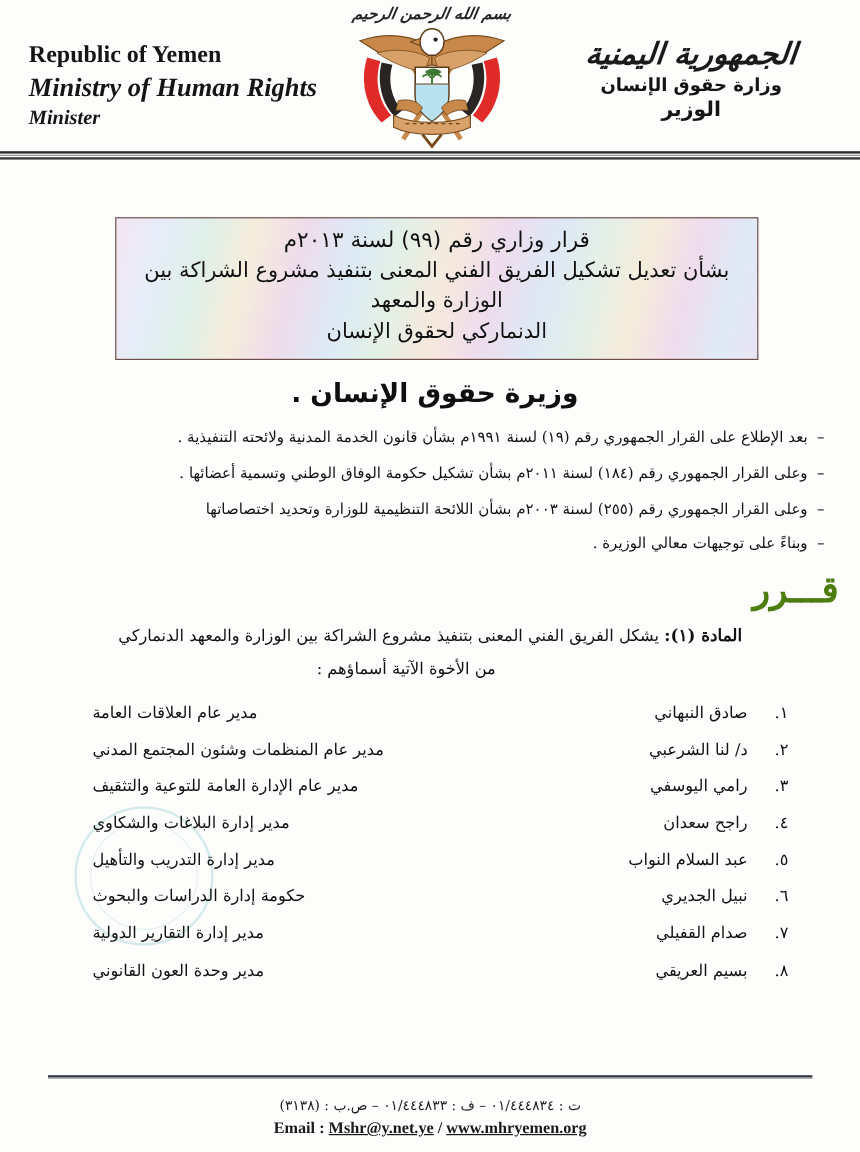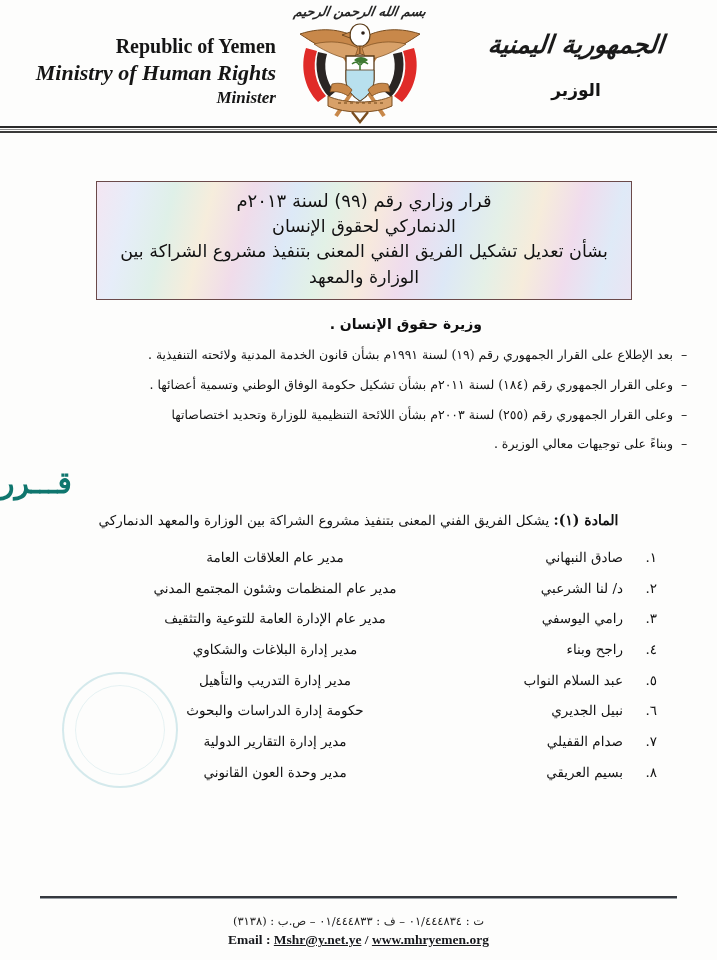--- a/index.html
+++ b/index.html
@@ -54,21 +54,21 @@
     width: 717px;
     height: 124px;
     z-index: 3;
   }
 
   .header-en {
     position: absolute;
     left: 24px;
     top: 34px;
     width: 252px;
-    text-align: right;
+    text-align: left;
     font-family: "Liberation Serif", "DejaVu Serif", serif;
     color: #151515;
     line-height: 1.26;
   }
   .header-en .line1 {
     font-size: 20px;
     font-weight: bold;
   }
   .header-en .line2 {
     font-size: 22px;
@@ -107,21 +107,21 @@
     color: #141414;
     display: block;
     letter-spacing: -0.3px;
   }
   .header-ar .ar-minister {
     font-family: "DejaVu Sans", sans-serif;
     font-size: 17px;
     font-weight: bold;
     color: #141414;
     display: block;
-    margin-top: 20px;
+    margin-top: 2px;
   }
 
   
   .emblem {
     position: absolute;
     left: 292px;
     top: 4px;
     width: 136px;
     height: 122px;
   }
@@ -221,21 +221,21 @@
     top: 316px;
     width: 717px;
     z-index: 3;
     direction: rtl;
   }
 
   .minister-line {
     margin: 0 60px 0 0;
     text-align: right;
     font-family: "DejaVu Sans", sans-serif;
-    font-size: 14px;
+    font-size: 22px;
     font-weight: bold;
     color: #0f0f0f;
     padding-right: 175px;
     padding-left: 44px;
   }
 
   .preamble {
     margin: 14px 22px 0 16px;
     direction: rtl;
   }
@@ -260,25 +260,25 @@
     text-align: right;
   }
   .pi-1 .ptext { padding-left: 0px; }
   .pi-2 .ptext { padding-left: 12px; }
   .pi-3 .ptext { padding-left: 48px; }
   .pi-4 .ptext { padding-left: 200px; }
 
   
   .qarrar {
     margin: 8px 0 0 0;
-    text-align: left;
+    text-align: right;
     font-family: "DejaVu Serif", serif;
     font-size: 30px;
     font-weight: bold;
-    color: #0f766e;
+    color: #4d7c0f;
     letter-spacing: 3px;
     padding-right: 18px;
   }
 
   
   .article {
     margin: 8px 40px 0 40px;
     text-align: center;
     font-family: "DejaVu Serif", serif;
     font-size: 13.5px;
@@ -317,21 +317,21 @@
     flex: 0 0 26px;
     text-align: right;
     padding-left: 8px;
   }
   .member-row .m-name {
     flex: 0 0 150px;
     text-align: right;
   }
   .member-row .m-title {
     flex: 1 1 auto;
-    text-align: center;
+    text-align: left;
     padding-left: 8px;
     margin-left: 39px;
   }
 
   
   .footer {
     position: absolute;
     left: 0;
     bottom: 0;
     width: 717px;
@@ -435,34 +435,35 @@
         <path d="M96 80 C88 78 80 80 76 86 L80 92 C86 88 92 87 98 88 Z" fill="#c8884a" stroke="#7a4d1f" stroke-width="0.8"></path>
         <path d="M36 92 C52 100 84 100 100 92 L100 102 C84 110 52 110 36 102 Z" fill="#d8a169" stroke="#7a4d1f" stroke-width="1"></path>
         <path d="M46 99 L92 99" stroke="#6c4417" stroke-width="1" stroke-dasharray="3 3"></path>
 
         <path d="M60 108 L68 118 L76 108" stroke="#7a4d1f" stroke-width="2.4" fill="none"></path>
       </svg>
     </div>
 
     <div class="header-ar">
       <span class="ar-calli">الجمهورية اليمنية</span>
+      <span class="ar-ministry">وزارة حقوق الإنسان</span>
       <span class="ar-minister">الوزير</span>
     </div>
   </div>
 
   <div class="header-rule">
     <div class="bar-a"></div>
     <div class="bar-b"></div>
     <div class="bar-c"></div>
   </div>
 
   <div class="title-box">
     <div class="tline t1">قرار وزاري رقم (٩٩) لسنة ٢٠١٣م</div>
+    <div class="tline t2">بشأن تعديل تشكيل الفريق الفني المعنى بتنفيذ مشروع الشراكة بين الوزارة والمعهد</div>
     <div class="tline t3">الدنماركي لحقوق الإنسان</div>
-    <div class="tline t2">بشأن تعديل تشكيل الفريق الفني المعنى بتنفيذ مشروع الشراكة بين الوزارة والمعهد</div>
   </div>
 
   <div class="body-area">
 
     <div class="minister-line">وزيرة حقوق الإنسان .</div>
 
     <div class="preamble">
       <div class="preamble-item pi-1">
         <span class="dash">–</span>
         <span class="ptext">بعد الإطلاع على القرار الجمهوري رقم (١٩) لسنة ١٩٩١م بشأن قانون الخدمة المدنية ولائحته التنفيذية .</span>
@@ -479,41 +480,42 @@
         <span class="dash">–</span>
         <span class="ptext">وبناءً على توجيهات معالي الوزيرة .</span>
       </div>
     </div>
 
     <div class="qarrar">قـــرر</div>
 
     <div class="article">
       <span class="art-label">المادة (١):</span>
       <span>يشكل الفريق الفني المعنى بتنفيذ مشروع الشراكة بين الوزارة والمعهد الدنماركي</span>
+      <span class="art-sub">من الأخوة الآتية أسماؤهم :</span>
     </div>
 
     <div class="members">
       <div class="member-row">
         <span class="m-num">١.</span>
         <span class="m-name">صادق النبهاني</span>
         <span class="m-title">مدير عام العلاقات العامة</span>
       </div>
       <div class="member-row">
         <span class="m-num">٢.</span>
         <span class="m-name">د/ لنا الشرعبي</span>
         <span class="m-title">مدير عام المنظمات وشئون المجتمع المدني</span>
       </div>
       <div class="member-row">
         <span class="m-num">٣.</span>
         <span class="m-name">رامي اليوسفي</span>
         <span class="m-title">مدير عام الإدارة العامة للتوعية والتثقيف</span>
       </div>
       <div class="member-row">
         <span class="m-num">٤.</span>
-        <span class="m-name">راجح وبناء</span>
+        <span class="m-name">راجح سعدان</span>
         <span class="m-title">مدير إدارة البلاغات والشكاوي</span>
       </div>
       <div class="member-row">
         <span class="m-num">٥.</span>
         <span class="m-name">عبد السلام النواب</span>
         <span class="m-title">مدير إدارة التدريب والتأهيل</span>
       </div>
       <div class="member-row">
         <span class="m-num">٦.</span>
         <span class="m-name">نبيل الجديري</span>

